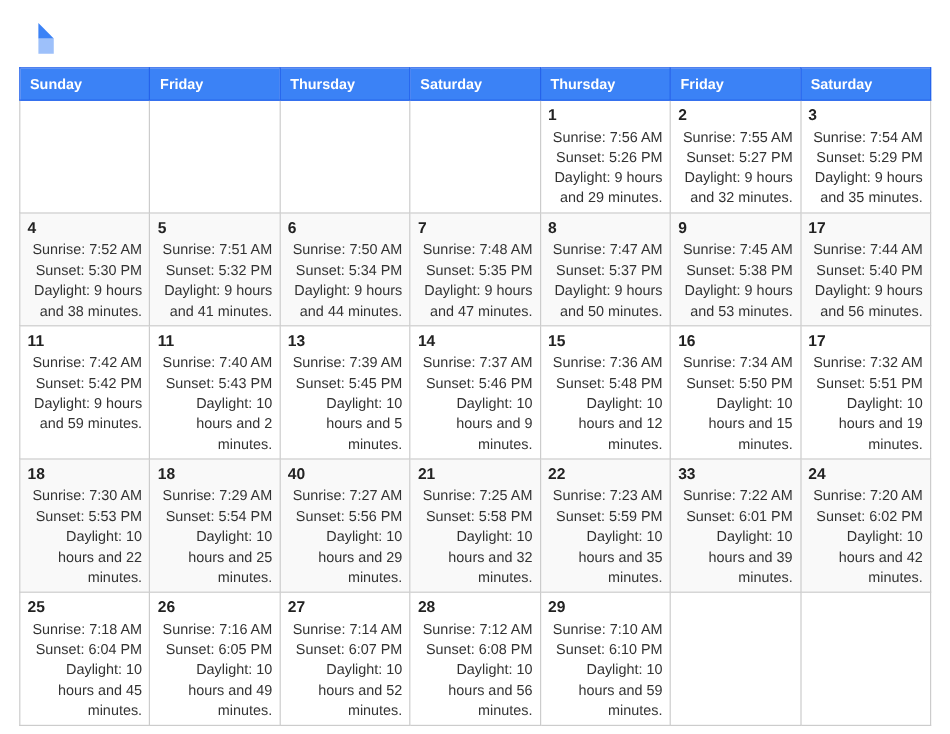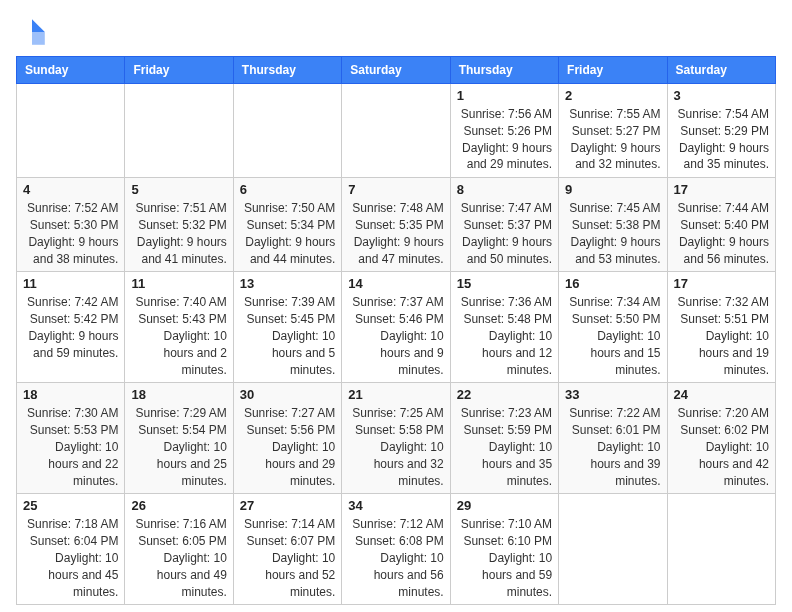--- a/index.html
+++ b/index.html
@@ -203,21 +203,21 @@
       <tr>
         <td>
           <div class="day-number">18</div>
           <div class="day-info">Sunrise: 7:30 AM<br>Sunset: 5:53 PM<br>Daylight: 10 hours and 22 minutes.</div>
         </td>
         <td>
           <div class="day-number">18</div>
           <div class="day-info">Sunrise: 7:29 AM<br>Sunset: 5:54 PM<br>Daylight: 10 hours and 25 minutes.</div>
         </td>
         <td>
-          <div class="day-number">30</div>
+          <div class="day-number">40</div>
           <div class="day-info">Sunrise: 7:27 AM<br>Sunset: 5:56 PM<br>Daylight: 10 hours and 29 minutes.</div>
         </td>
         <td>
           <div class="day-number">21</div>
           <div class="day-info">Sunrise: 7:25 AM<br>Sunset: 5:58 PM<br>Daylight: 10 hours and 32 minutes.</div>
         </td>
         <td>
           <div class="day-number">22</div>
           <div class="day-info">Sunrise: 7:23 AM<br>Sunset: 5:59 PM<br>Daylight: 10 hours and 35 minutes.</div>
         </td>
@@ -237,21 +237,21 @@
         </td>
         <td>
           <div class="day-number">26</div>
           <div class="day-info">Sunrise: 7:16 AM<br>Sunset: 6:05 PM<br>Daylight: 10 hours and 49 minutes.</div>
         </td>
         <td>
           <div class="day-number">27</div>
           <div class="day-info">Sunrise: 7:14 AM<br>Sunset: 6:07 PM<br>Daylight: 10 hours and 52 minutes.</div>
         </td>
         <td>
-          <div class="day-number">34</div>
+          <div class="day-number">28</div>
           <div class="day-info">Sunrise: 7:12 AM<br>Sunset: 6:08 PM<br>Daylight: 10 hours and 56 minutes.</div>
         </td>
         <td>
           <div class="day-number">29</div>
           <div class="day-info">Sunrise: 7:10 AM<br>Sunset: 6:10 PM<br>Daylight: 10 hours and 59 minutes.</div>
         </td>
         <td class="empty-cell"></td>
         <td class="empty-cell"></td>
       </tr>
     </tbody>

